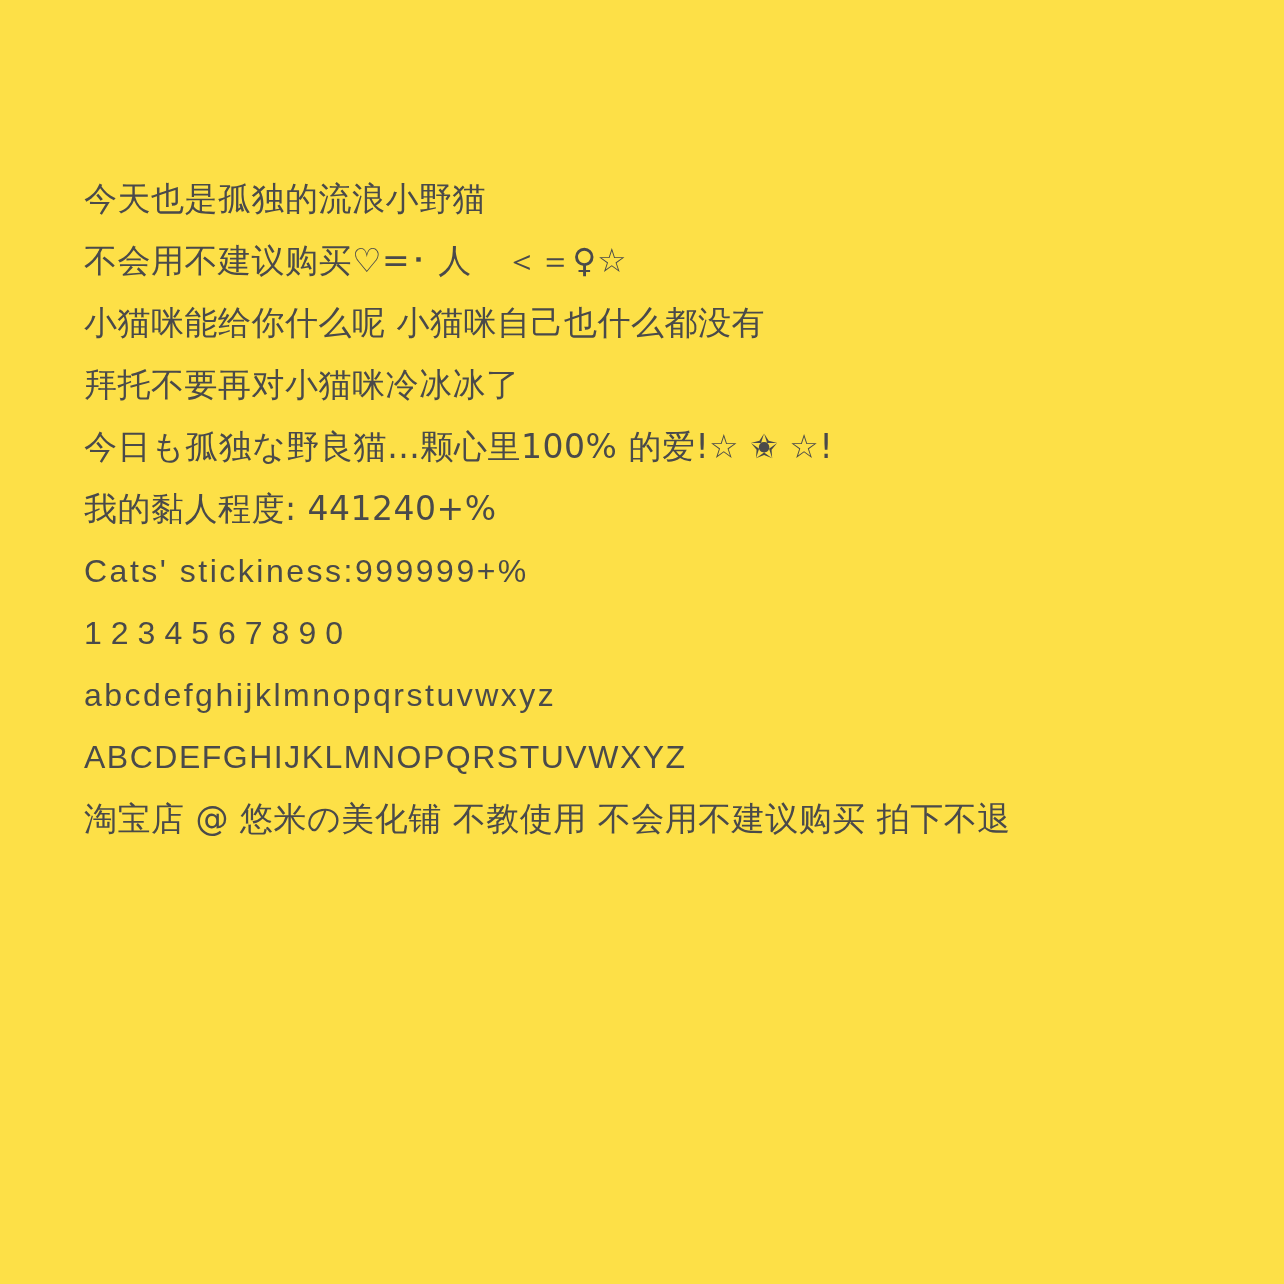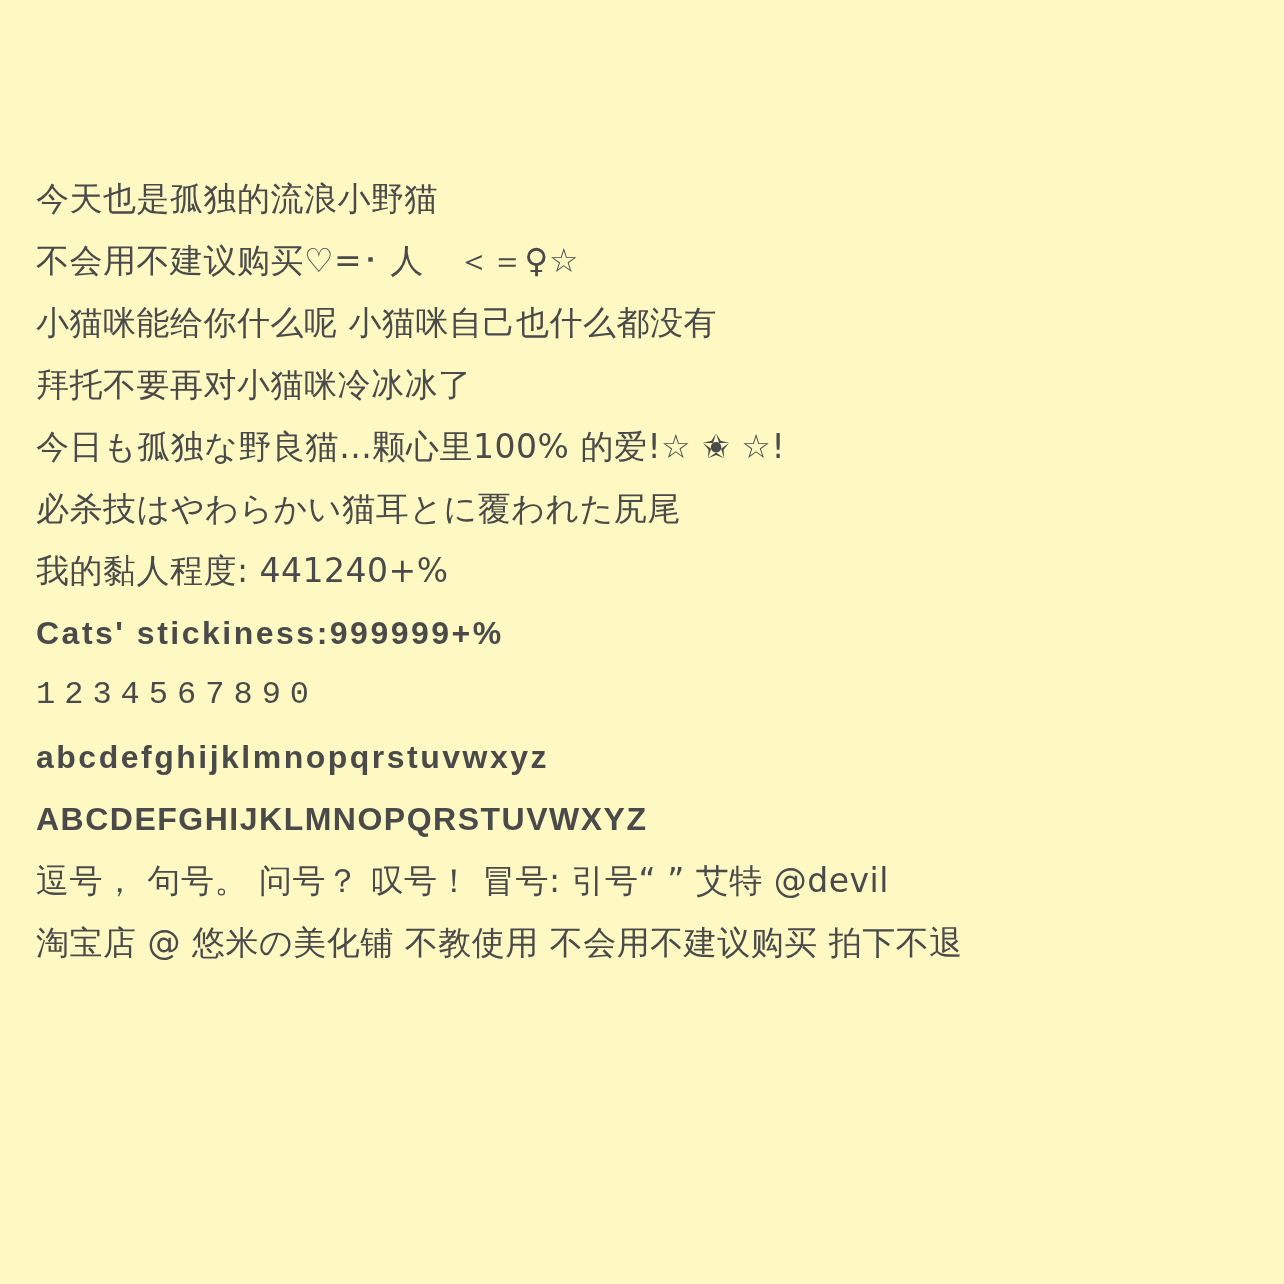--- a/index.html
+++ b/index.html
@@ -10,22 +10,22 @@
     width: 1284px;
     height: 1284px;
     background: #ffffff;
     font-family: "Liberation Sans", sans-serif;
     overflow: hidden;
   }
   .page {
     width: 1284px;
     height: 1284px;
     box-sizing: border-box;
-    padding: 168px 80px 80px 36px;
-    background: #fef9c3;
+    padding: 168px 80px 80px 84px;
+    background: #fde047;
     position: relative;
   }
   .specimen {
     display: flex;
     flex-direction: column;
     gap: 0;
   }
   .line {
     color: #4a4a4a;
     font-family: "DejaVu Sans", "Liberation Sans", sans-serif;
@@ -33,43 +33,40 @@
     font-weight: 400;
     line-height: 62px;
     letter-spacing: 0.5px;
     white-space: pre;
   }
   .line.latin {
     font-family: "Liberation Sans", sans-serif;
     letter-spacing: 2.5px;
     font-size: 32px;
     color: #4a4a4a;
-    font-weight: bold;
   }
   .line.digits {
-    font-family: Liberation Mono, monospace;
+    font-family: Liberation Sans, sans-serif;
     letter-spacing: 9px;
     font-size: 32px;
   }
   .line.upper {
     letter-spacing: 1.5px;
   }
 </style>
 </head>
 <body>
 
 <div class="page">
   <div class="specimen">
     <div class="line">今天也是孤独的流浪小野猫</div>
     <div class="line">不会用不建议购买♡=･ 人　＜＝♀☆</div>
     <div class="line">小猫咪能给你什么呢 小猫咪自己也什么都没有</div>
     <div class="line">拜托不要再对小猫咪冷冰冰了</div>
     <div class="line">今日も孤独な野良猫…颗心里100% 的爱!☆ ✬ ☆!</div>
-    <div class="line">必杀技はやわらかい猫耳とに覆われた尻尾</div>
     <div class="line">我的黏人程度: 441240+%</div>
     <div class="line latin">Cats' stickiness:999999+%</div>
     <div class="line digits">1234567890</div>
     <div class="line latin">abcdefghijklmnopqrstuvwxyz</div>
     <div class="line latin upper">ABCDEFGHIJKLMNOPQRSTUVWXYZ</div>
-    <div class="line">逗号， 句号。 问号？ 叹号！ 冒号: 引号“ ” 艾特 @devil</div>
     <div class="line">淘宝店 @ 悠米の美化铺 不教使用 不会用不建议购买 拍下不退</div>
   </div>
 </div>
 
 </body></html>

